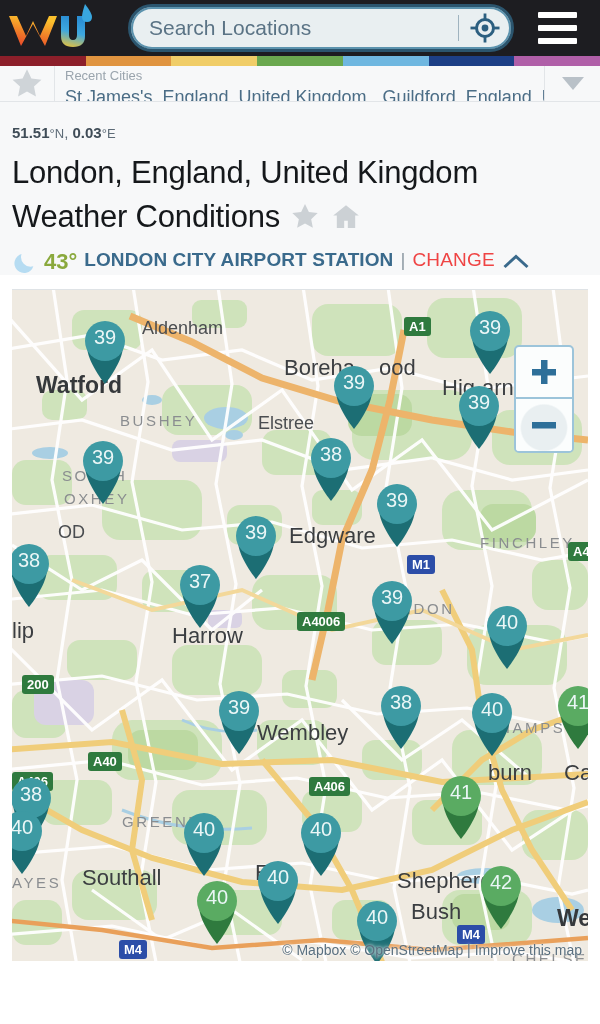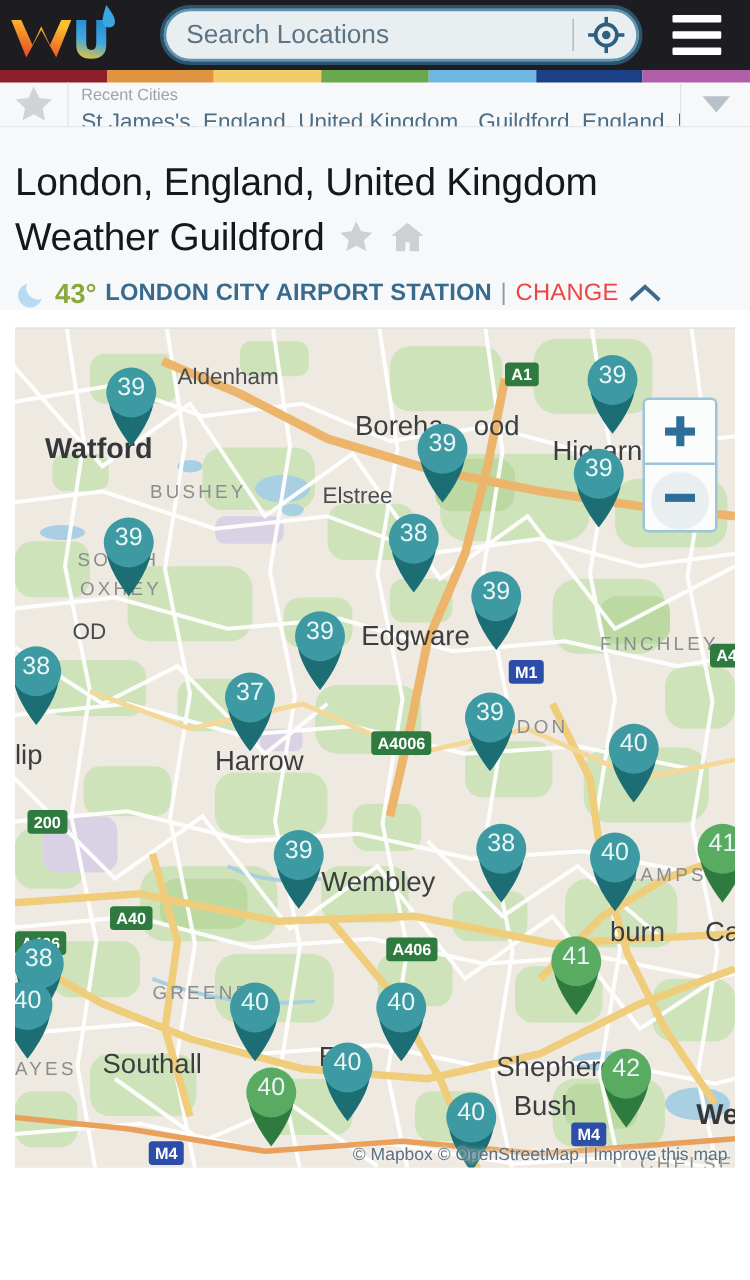--- a/index.html
+++ b/index.html
@@ -127,21 +127,21 @@
   #title-row {
     font-size: 31px; line-height: 44px;
     color: #15181b; font-weight: normal;
     letter-spacing: -0.2px;
   }
   #title-row .ico-inline {
     display: inline-block; vertical-align: -4px; margin-left: 10px; cursor: pointer;
   }
 
   #station-row {
-    display: flex; align-items: center;
+    display: flex; 
     margin-top: 6px; margin-bottom: 14px;
     gap: 7px;
   }
   #moon-icon { flex: 0 0 auto; display:flex; align-items:center; }
   #temp { font-size: 22px; font-weight: bold; color: #8aa93d; }
   #station-name {
     font-size: 19px; font-weight: bold; color: #3a6a8c;
     letter-spacing: 0.1px; cursor: pointer; text-decoration: none;
   }
   #pipe { color: #8e9aa4; font-size: 19px; }
@@ -297,22 +297,26 @@
       <a class="recent-item">St James's, England, United Kingdom</a>
       <a class="recent-item">Guildford, England, Un</a>
     </div>
   </div>
   <div id="recent-drop">
     <span class="tri"></span>
   </div>
 </div>
 
 <div id="loc">
-
-  <h1 id="title-row"><span>London, England, United Kingdom Weather Guildford</span><span class="ico-inline"><svg width="30" height="29" viewBox="0 0 24 24">
+  <div id="coords">
+    <b>51.51</b><span class="u">°N</span>,
+    <b>0.03</b><span class="u">°E</span>
+  </div>
+
+  <h1 id="title-row"><span>London, England, United Kingdom Weather Conditions</span><span class="ico-inline"><svg width="30" height="29" viewBox="0 0 24 24">
           <path d="M12 1.6l3.2 6.7 7.3 0.9-5.4 5 1.4 7.2L12 17.8 5.5 21.4 6.9 14.2 1.5 9.2 8.8 8.3z" fill="#ccd1d5"></path>
         </svg></span><span class="ico-inline"><svg width="32" height="29" viewBox="0 0 24 24">
           <path d="M12 2.6L1.4 11.2h3v10.3h6.1v-5.9h3v5.9h6.1V11.2h3z" fill="#ccd1d5"></path>
         </svg></span></h1>
 
   <div id="station-row">
     <span id="moon-icon">
       <svg width="25" height="25" viewBox="0 0 24 24">
         <path d="M20.5 15.6A9.2 9.2 0 0 1 9.2 3.8a9.3 9.3 0 1 0 11.3 11.8z" fill="#b6dcf2"></path>
       </svg>

